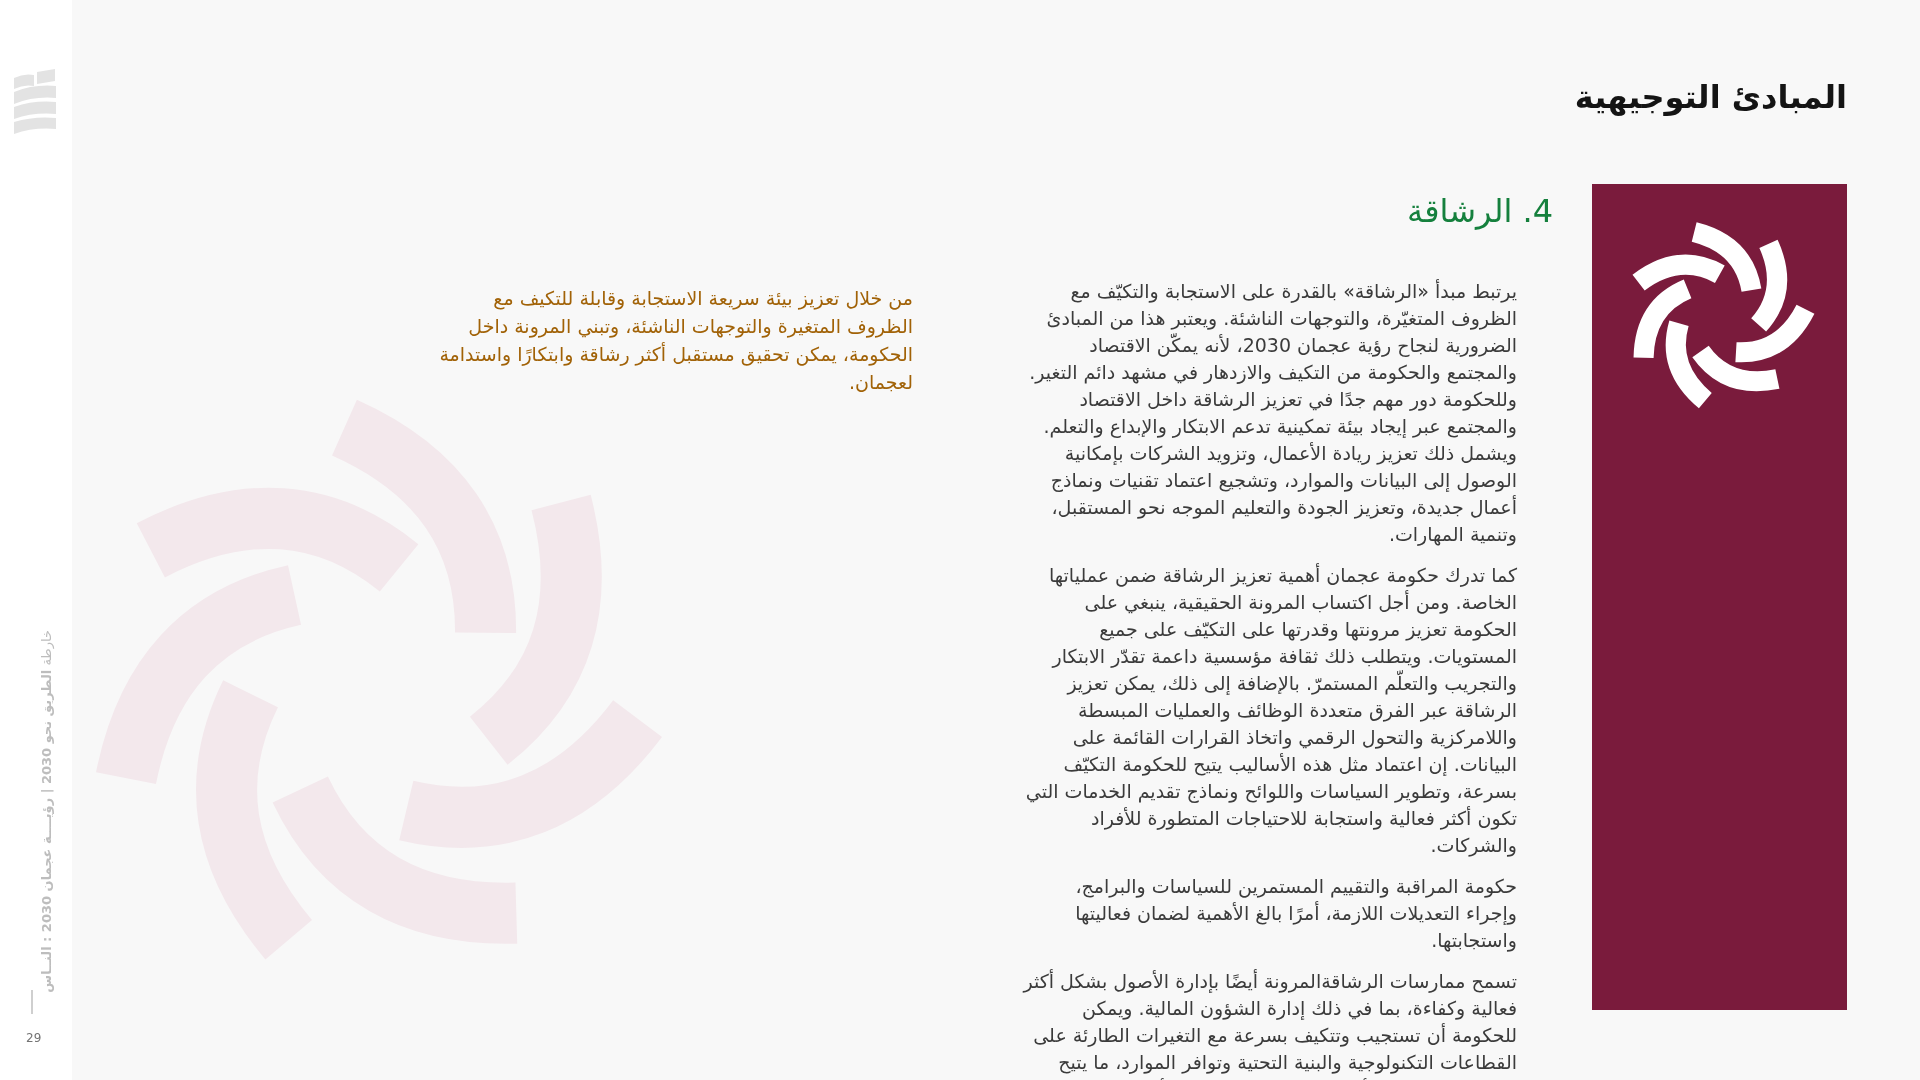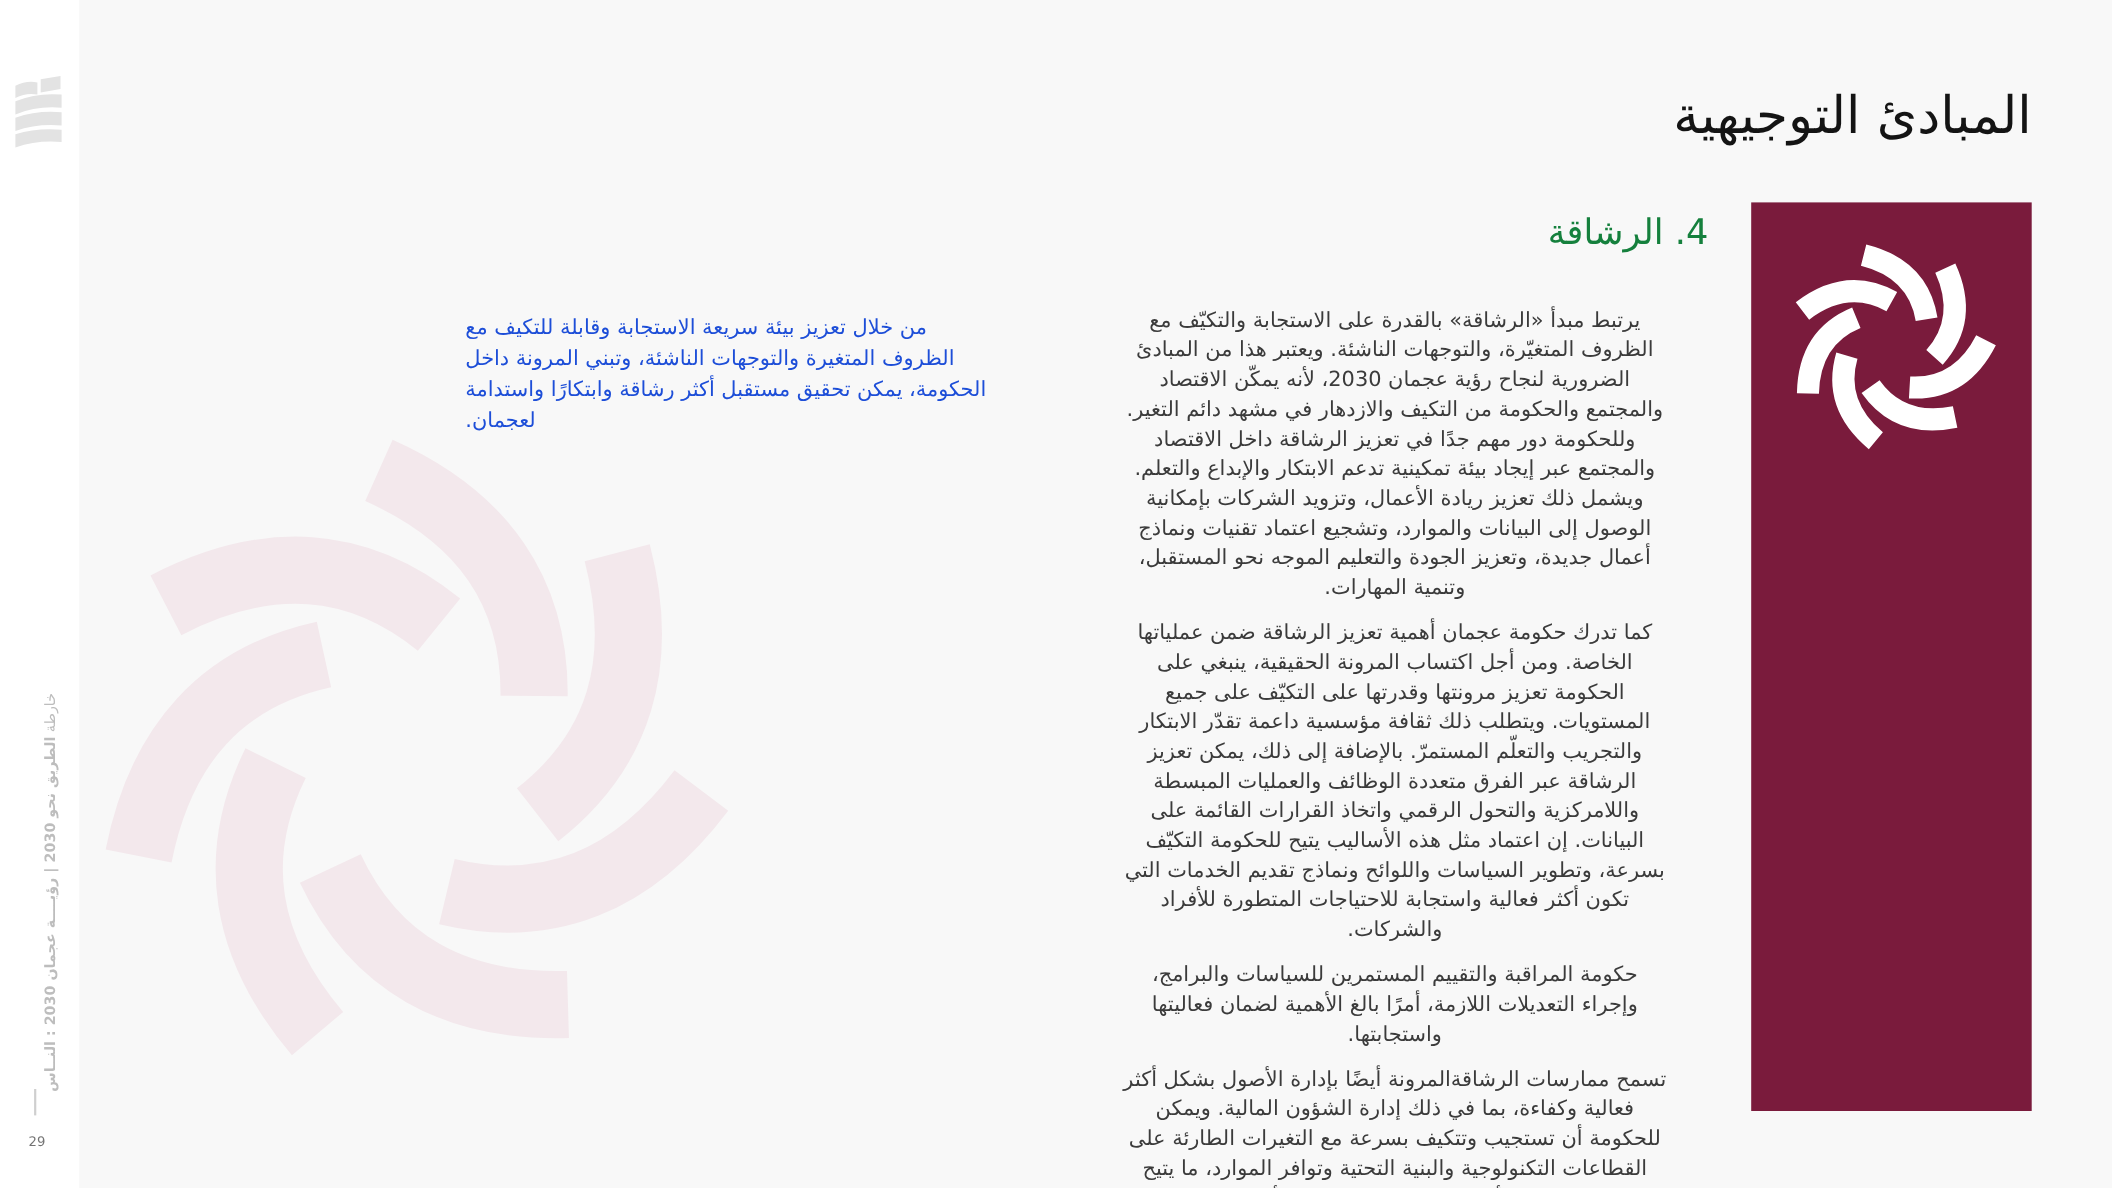--- a/index.html
+++ b/index.html
@@ -17,45 +17,45 @@
     direction:rtl; white-space:nowrap;
     font-size:13px; color:#BDBDBD; letter-spacing:.2px;
   }
   .spine-a{font-weight:400;}
   .spine-b{font-weight:700;}
   .spine-divider{position:absolute; left:31px; top:990px; width:2px; height:24px; background:#CFCFCF;}
   .page-number{position:absolute; left:26px; top:1031px; font-size:12px; font-weight:400; color:#737373;}
   
   .doc-title{
     position:absolute; right:73px; top:78px; margin:0;
-    direction:rtl; font-size:47px; font-weight:400; color:#141414;
+    direction:rtl; font-size:32px; font-weight:700; color:#141414;
   }
   
   .maroon-block{position:absolute; left:1592px; top:184px; width:255px; height:826px; background:var(--maroon,#7A1B3C);}
   .block-icon{position:absolute; left:22px; top:26px; width:210px; height:210px; color:#FFFFFF;}
   
   .watermark{
     position:absolute; left:55px; top:370px; width:640px; height:640px;
     color:var(--pink,#F3E8EC); transform:rotate(10deg); z-index:0;
   }
   
   .section-heading{
     position:absolute; right:367px; top:192px; margin:0;
     direction:rtl; font-size:32px; font-weight:400; color:#15803d; z-index:1;
   }
   .body-col{
     position:absolute; right:403px; top:278px; width:514px;
     direction:rtl; text-align:right;
     font-size:19px; line-height:27px; color:#3B3B3B; z-index:1;
   }
-  .body-col .para{margin:0 0 14px 16px;text-align:center;}
+  .body-col .para{margin:0 0 14px 16px;}
   .intro{
     position:absolute; right:1007px; top:284px; width:490px;
-    direction:rtl; text-align:left;
-    font-size:19px; line-height:28px; color:#1d4ed8; z-index:1;
+    direction:rtl; text-align:right;
+    font-size:19px; line-height:28px; color:#a16207; z-index:1;
   }
   .quote{
     position:absolute; left:368px; top:830px; width:820px;
     direction:rtl; text-align:center;
     font-size:50px; line-height:64px; color:var(--maroon,#7A1B3C); z-index:2;
   }
   .defs-holder{position:absolute; width:0; height:0;}
 </style>
 </head>
 <body>

